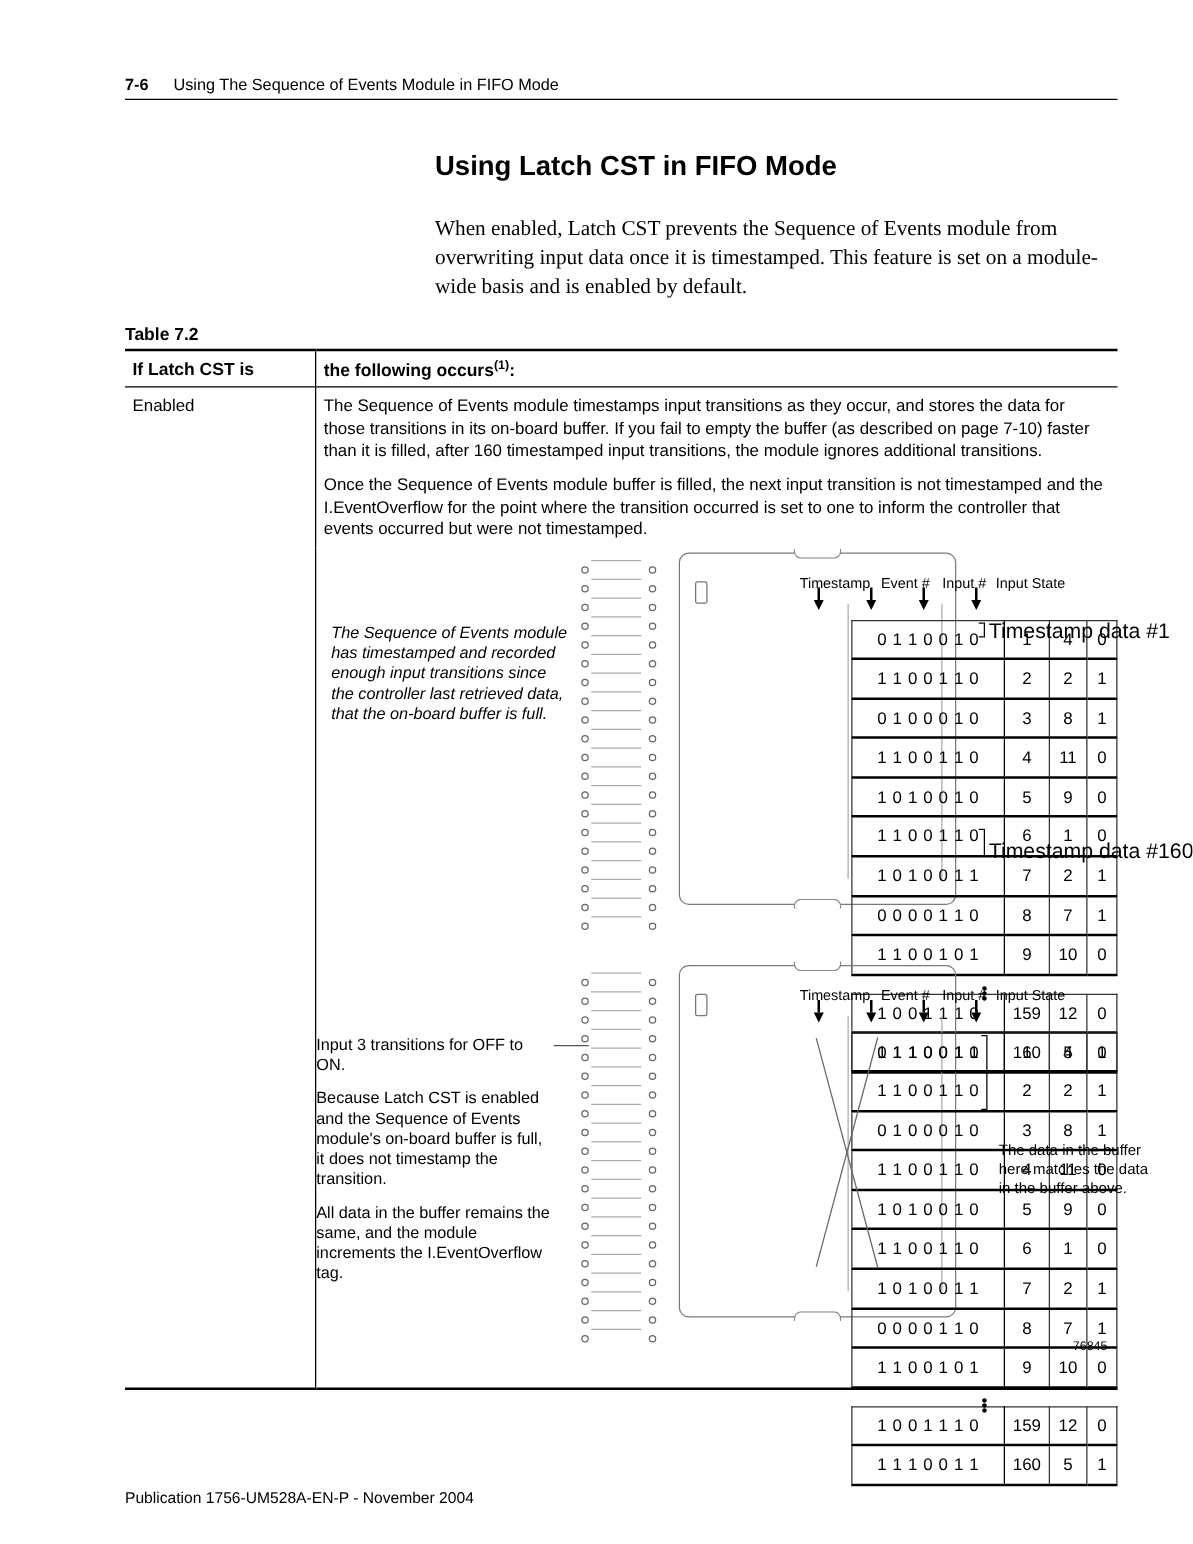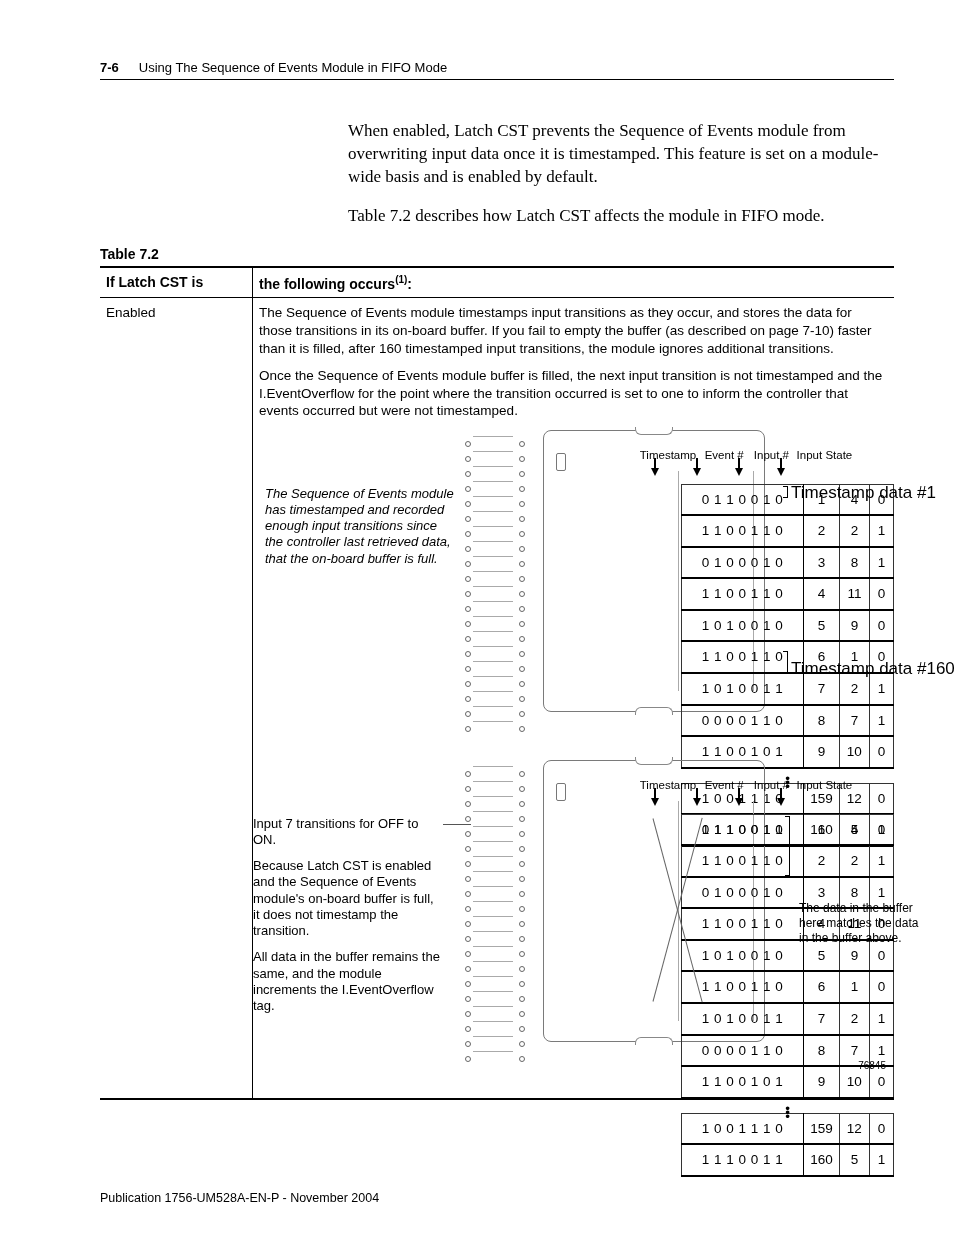--- a/index.html
+++ b/index.html
@@ -278,23 +278,23 @@
 <body>
 
 <div class="page">
 
   <div class="header-row">
     <span class="pg">7-6</span>
     <span>Using The Sequence of Events Module in FIFO Mode</span>
   </div>
   <hr class="header-rule">
 
+  <h2 class="section-title">Using Latch CST in FIFO Mode</h2>
 
   <p class="body-para">When enabled, Latch CST prevents the Sequence of Events module from overwriting input data once it is timestamped. This feature is set on a module-wide basis and is enabled by default.</p>
-  <p class="body-para">Table 7.2 describes how Latch CST affects the module in FIFO mode.</p>
 
   <div class="table-label">Table 7.2</div>
 
   <table class="layout">
     <tbody>
         <tr>
       <th>If Latch CST is</th>
       <th>
         <span>the following occurs</span><span class="sup">(1)</span><span>:</span>
       </th>
@@ -440,21 +440,21 @@
 
           <div class="side-label" style="left:538px; top:56px;">Timestamp data #1</div>
           <div class="side-label" style="left:538px; top:232px;">Timestamp data #160</div>
 
           <div class="bracket" style="left:526px; top:60px; height:12px;"></div>
           <div class="bracket" style="left:526px; top:225px; height:22px;"></div>
         </div>
 
         <div style="position:absolute; top:330px; left:0; right:0; height:320px;">
           <div class="annot" style="top:60px; left:0;">
-            <div>Input 7 transitions for OFF to ON.</div>
+            <div>Input 3 transitions for OFF to ON.</div>
             <div style="height:10px"></div>
             <div>Because Latch CST is enabled and the Sequence of Events module's on-board buffer is full, it does not timestamp the transition.</div>
             <div style="height:10px"></div>
             <div>All data in the buffer remains the same, and the module increments the I.EventOverflow tag.</div>
           </div>
 
           <div class="module-area" style="top:10px;">
             <div class="rack">
               <div class="rack-row"></div>
                   <div class="rack-row"></div>

